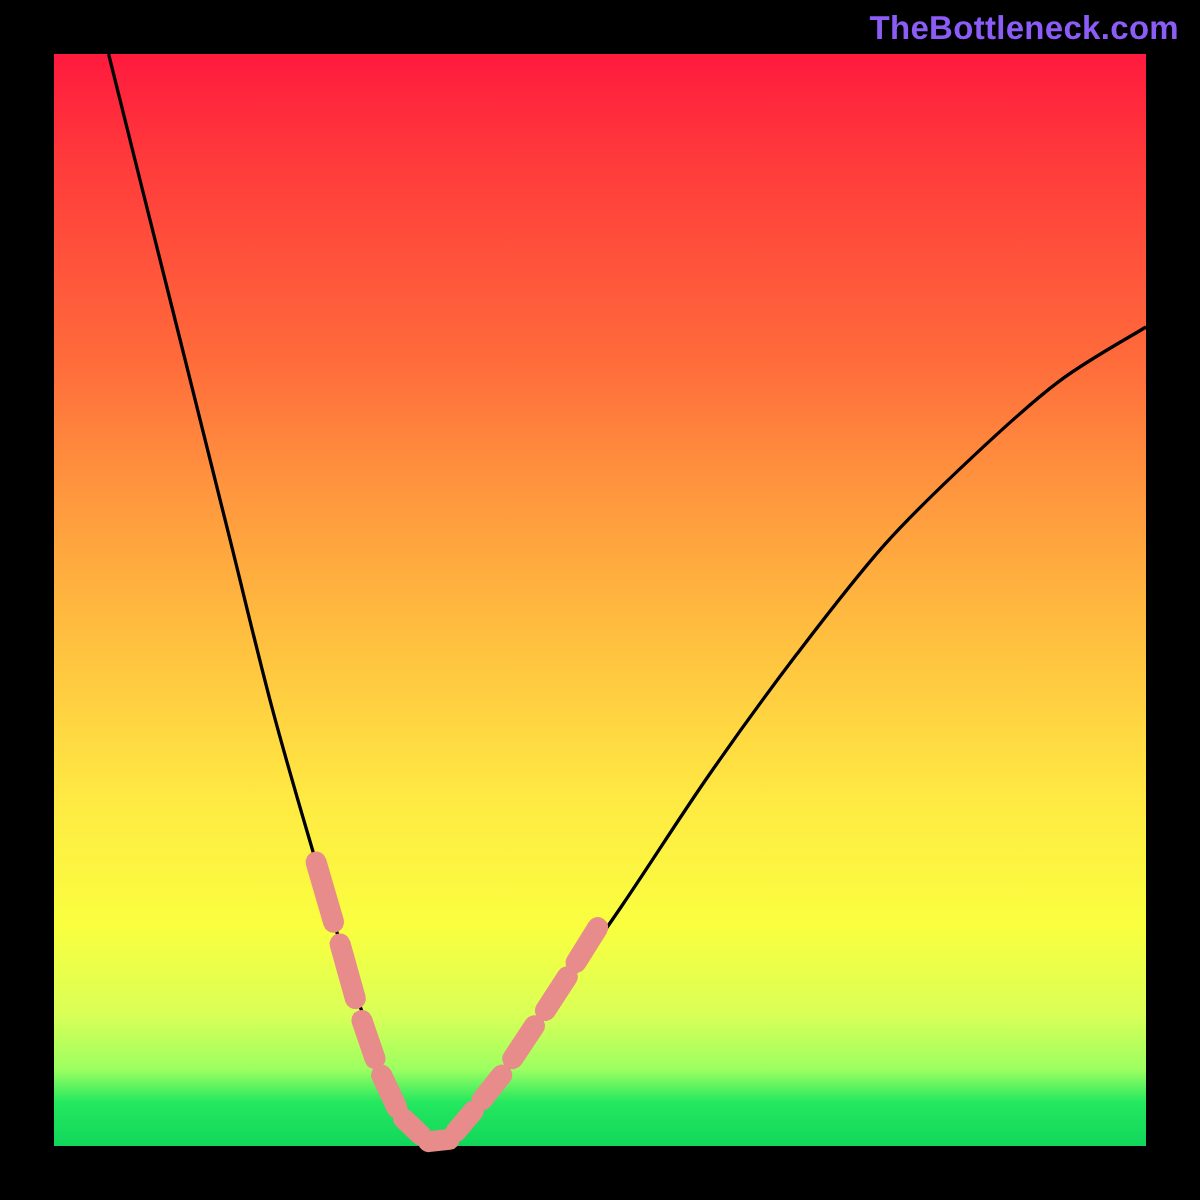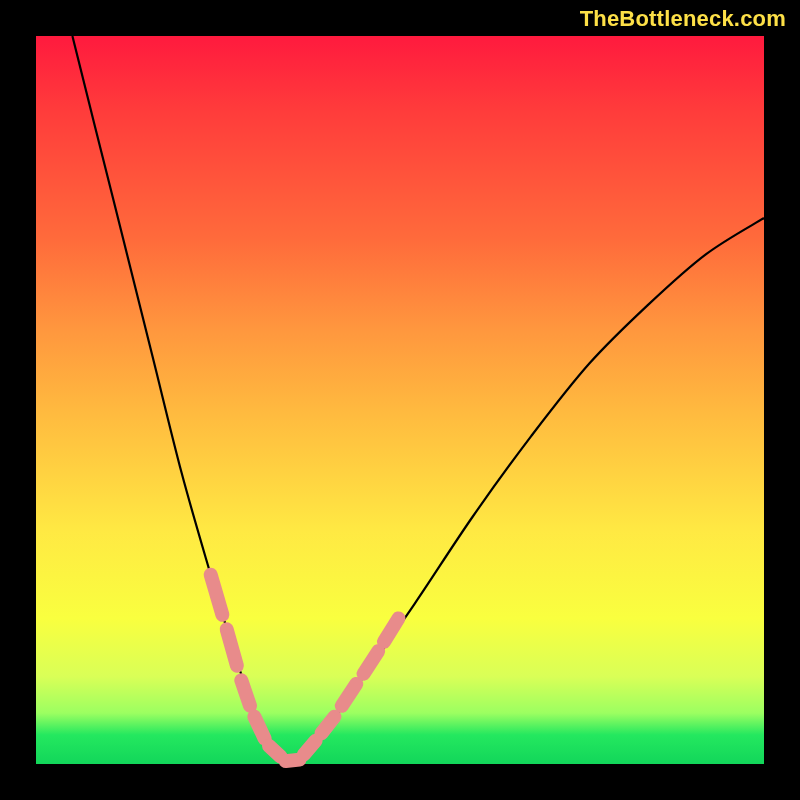--- a/index.html
+++ b/index.html
@@ -15,21 +15,21 @@
     position: relative;
     width: 800px;
     height: 800px;
   }
   .watermark {
     position: absolute;
     top: 6px;
     right: 14px;
     font-size: 22px;
     font-weight: 600;
-    color: #fde047;
+    color: #8b5cf6;
     letter-spacing: 0.2px;
     user-select: none;
   }
   .plot-frame {
     position: absolute;
     left: 36px;
     top: 36px;
     width: 728px;
     height: 728px;
     

